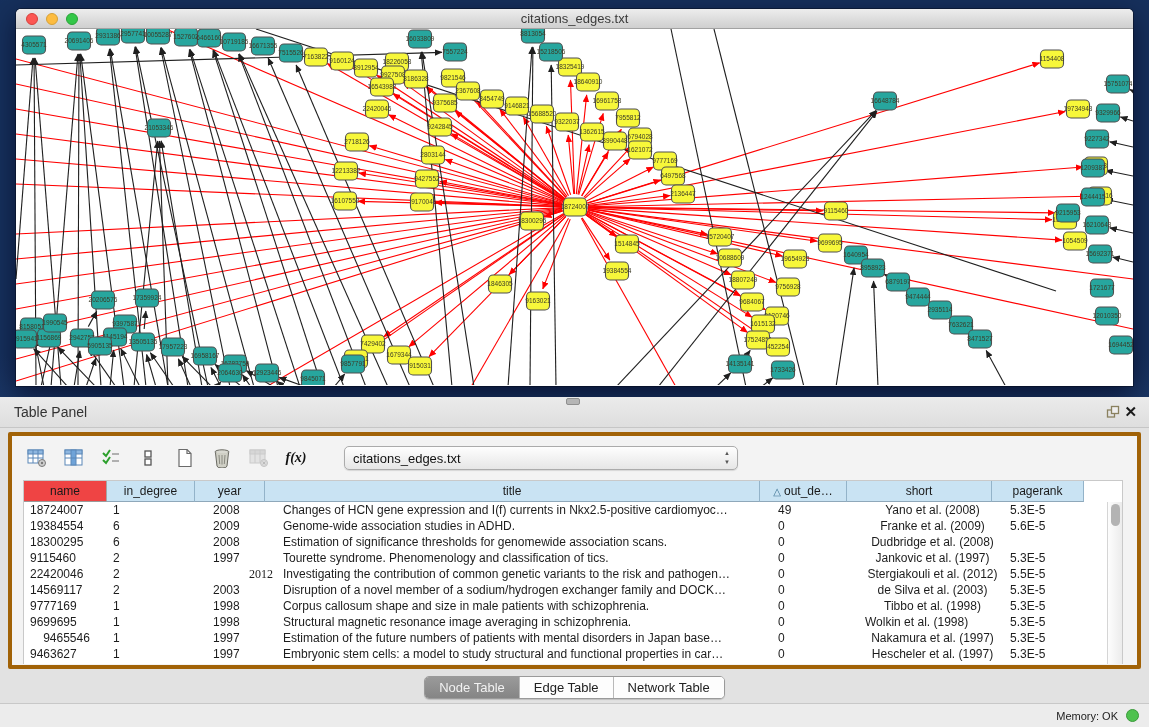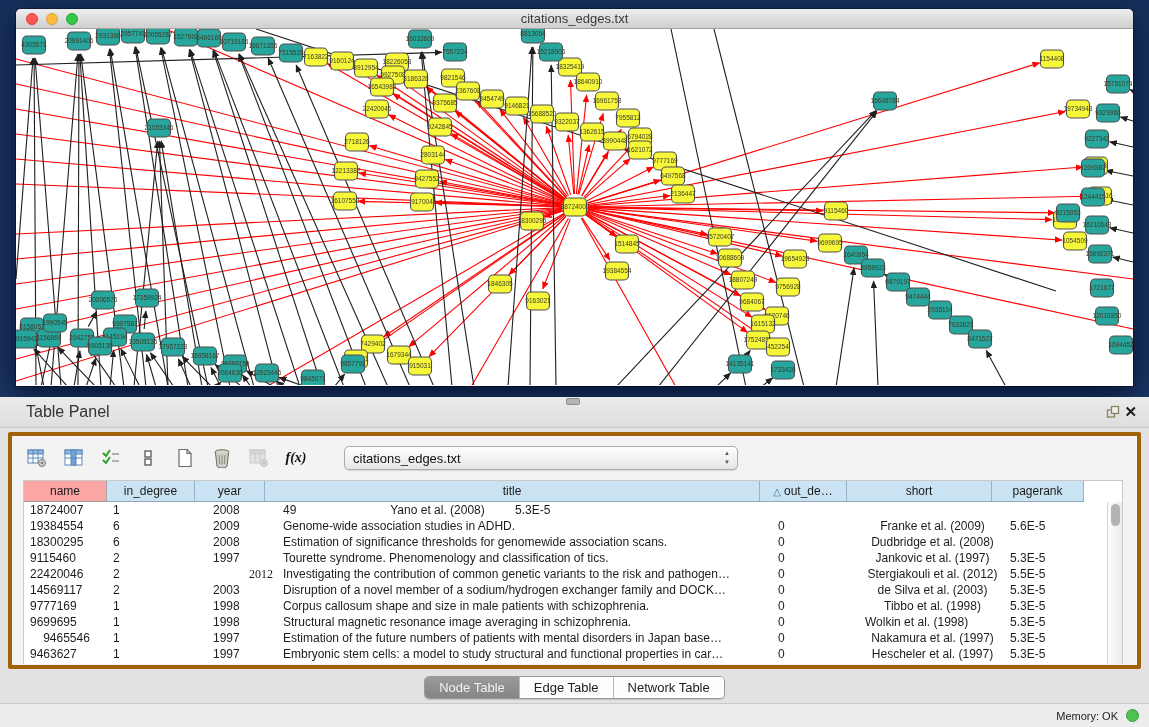--- a/index.html
+++ b/index.html
@@ -20,21 +20,21 @@
   .light.yellow{ background:#fdbc40; border:1px solid #d6a138; }
   .light.green { background:#33c748; border:1px solid #2aa338; }
   .win-title { position:absolute; left:0; right:0; text-align:center; font-size:13px; color:#3a3a3a; }
   .net-canvas { display:block; background:#fff; }
   .node-label { font-size:6.5px; fill:#3c3c28; }
 
   
   .panel-header { position:absolute; left:0; top:397px; width:1149px; height:31px;
     background:linear-gradient(#ebebeb,#dedede); border-bottom:1px solid #c6c6c6;
     display:flex; align-items:center; }
-  .panel-title { font-size:16px; color:#333; padding-left:26px; flex:1; }
+  .panel-title { font-size:14px; color:#333; padding-left:14px; flex:1; }
   .divider-handle { position:absolute; left:566px; top:1px; width:14px; height:7px;
     background:#b5b5b5; border-radius:2px; border:1px solid #8f8f8f; }
   .panel-header .hdr-btn { width:22px; height:22px; display:flex; align-items:center; justify-content:center; }
   .close-x { font-size:15px; font-weight:bold; color:#1a1a1a; margin-right:12px; }
 
   .panel-body { position:absolute; left:0; top:428px; width:1149px; height:299px; background:#e2e2e2; }
   .inner-panel { position:absolute; left:8px; top:4px; width:1133px; height:237px;
     background:#f3f3f3; border:4px solid #a16207; border-radius:2px; overflow:hidden; }
 
   .toolbar { height:44px; display:flex; align-items:center; padding-left:14px; gap:15px; }
@@ -44,21 +44,21 @@
   .combo { margin-left:22px; width:394px; height:24px; border:1px solid #ababab; border-radius:5px;
     background:linear-gradient(#fefefe,#e6e6e6); display:flex; align-items:center; font-size:13px; color:#111;
     padding:0 8px; position:relative; box-shadow:0 1px 1px rgba(0,0,0,.12); }
   .combo .stepper { position:absolute; right:7px; top:2px; font-size:6px; color:#555; line-height:9px; text-align:center; }
 
   .table-wrap { position:relative; margin-left:11px; width:1100px; height:184px; background:#fff;
     border:1px solid #c9c9c9; border-bottom:none; }
   .thead { display:flex; height:21px; }
   .th { height:21px; background:#c9e3f3; border-right:1px solid #93b3c9; border-bottom:1px solid #8fa8ba;
     font-size:12px; color:#1a1a1a; display:flex; align-items:center; justify-content:center; gap:3px; flex:0 0 auto; }
-  .th.th-name { background:#fca5a5; border-right:1px solid #a5a5a5; border-bottom:1px solid #9a9a9a; }
+  .th.th-name { background:#ef4444; border-right:1px solid #a5a5a5; border-bottom:1px solid #9a9a9a; }
   .sort { color:#3c7292; font-size:10px; }
   .tbody { position:absolute; left:0; top:21px; right:15px; bottom:0; overflow:hidden; }
   .tr { display:flex; height:16px; }
   .td { font-size:12px; color:#1c1c1c; line-height:16px; white-space:nowrap; overflow:hidden;
     padding:0 4px 0 6px; flex:0 0 auto; }
   .vscroll { position:absolute; right:0; top:21px; width:15px; bottom:0;
     background:linear-gradient(90deg,#fdfdfd,#ececec); border-left:1px solid #d5d5d5; }
   .vthumb { position:absolute; left:3px; top:2px; width:9px; height:22px; background:#b3b3b3; border-radius:5px; }
 
   .tabs-row { position:absolute; left:0; top:248px; width:1149px; display:flex; justify-content:center; }
@@ -826,20 +826,21 @@
           </div>
           <div class="th" style="width: 92px;">
             <span>pagerank</span>
           </div>
         </div>
       <div class="tbody">
           <div class="tr">
             <div class="td" style="width: 83px; text-align: left;">18724007</div>
             <div class="td" style="width: 100px; text-align: left;">1</div>
             <div class="td" style="width: 70px; text-align: left;">2008</div>
+            <div class="td" style="width: 495px; text-align: left;">Changes of HCN gene expression and I(f) currents in Nkx2.5-positive cardiomyoc…</div>
             <div class="td" style="width: 87px; text-align: left;">49</div>
             <div class="td" style="width: 145px; text-align: center;">Yano et al. (2008)</div>
             <div class="td" style="width: 92px; text-align: left;">5.3E-5</div>
           </div>
           <div class="tr">
             <div class="td" style="width: 83px; text-align: left;">19384554</div>
             <div class="td" style="width: 100px; text-align: left;">6</div>
             <div class="td" style="width: 70px; text-align: left;">2009</div>
             <div class="td" style="width: 495px; text-align: left;">Genome-wide association studies in ADHD.</div>
             <div class="td" style="width: 87px; text-align: left;">0</div>

